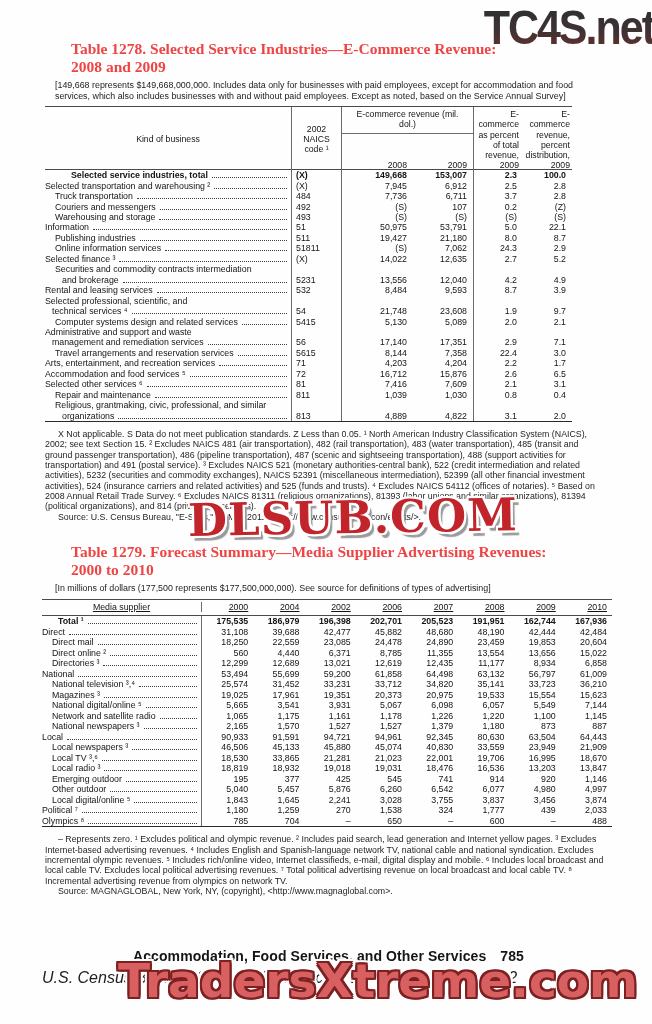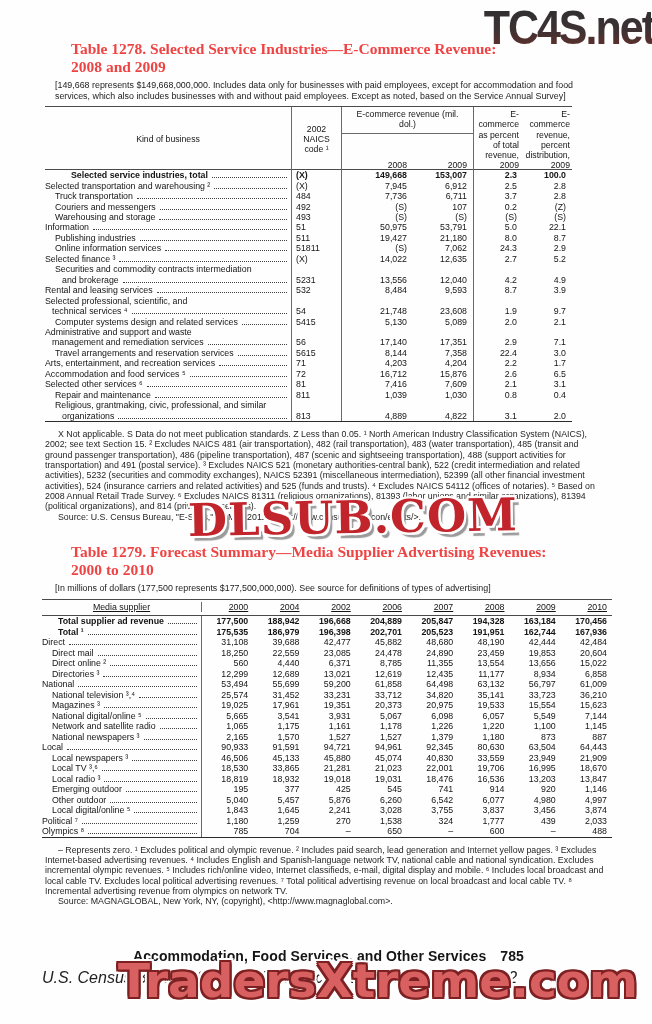--- a/index.html
+++ b/index.html
@@ -439,37 +439,20 @@
           <div class="h-yr">2000</div>
           <div class="h-yr">2004</div>
           <div class="h-yr">2002</div>
           <div class="h-yr">2006</div>
           <div class="h-yr">2007</div>
           <div class="h-yr">2008</div>
           <div class="h-yr">2009</div>
           <div class="h-yr">2010</div>
         </div>
         <div class="tbody">
-  <div class="trow ind2 bold">
-    <div class="cell lab c-lab">
-
-      <div class="lrow">
-                  <span class="ltxt">Total supplier ad revenue</span>
-                  <span class="dots"></span>
-                </div>
-    </div>
-    <div class="cell num val">177,500</div>
-    <div class="cell num val">188,942</div>
-    <div class="cell num val">196,668</div>
-    <div class="cell num val">204,889</div>
-    <div class="cell num val">205,847</div>
-    <div class="cell num val">194,328</div>
-    <div class="cell num val">163,184</div>
-    <div class="cell num val">170,456</div>
-  </div>
 
   <div class="trow ind2 bold">
     <div class="cell lab c-lab">
 
       <div class="lrow">
                   <span class="ltxt">Total ¹</span>
                   <span class="dots"></span>
                 </div>
     </div>
     <div class="cell num val">175,535</div>

